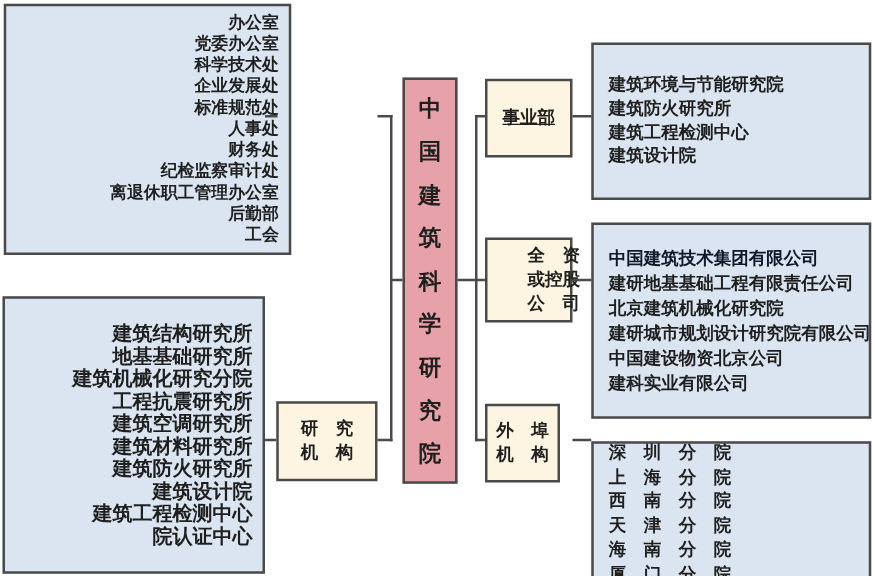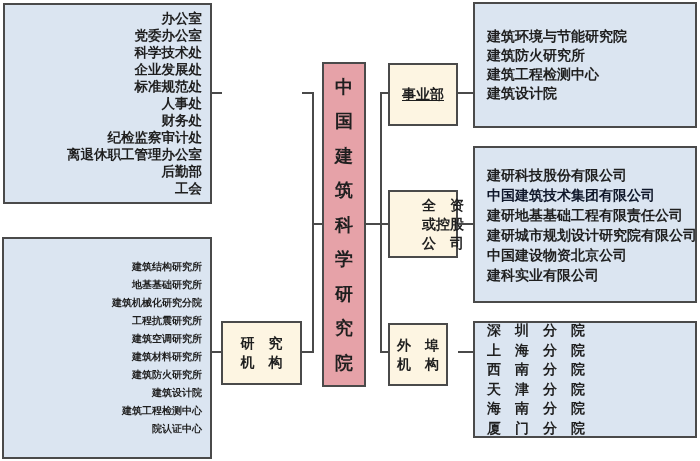--- a/index.html
+++ b/index.html
@@ -8,25 +8,25 @@
     font-family:"DejaVu Sans","Liberation Sans",sans-serif;
     font-weight:bold;color:#1f1f1f;overflow:hidden;
   }
   .box{position:absolute;border:2px solid #4a4a4a;box-sizing:border-box;}
   .blue{background:#dbe5f1;}
   .cream{background:#fdf5e2;}
   .pink{background:#e6a2a8;}
   .list{display:flex;flex-direction:column;justify-content:center;}
   .list .line{white-space:nowrap;}
   .align-right{align-items:flex-end;text-align:right;padding-right:8px;}
-  .align-left{align-items:flex-start;text-align:left;padding-left:12px;}
+  .align-left{align-items:flex-start;text-align:left;padding-left:12px;margin-top:32px;}
   .align-center{align-items:center;text-align:center;}
-  #box-left-top{left:3px;top:3px;width:209px;height:201px;font-size:13.5px;}
+  #box-left-top{left:3px;top:3px;width:230px;height:201px;font-size:13.5px;}
   #box-left-top .line{line-height:17px;}
-  #box-left-bottom{left:2px;top:237px;width:210px;height:222px;font-size:10px;}
+  #box-left-bottom{left:2px;top:237px;width:210px;height:222px;font-size:16px;}
   #box-left-bottom .line{line-height:18px;}
   #box-zhineng{left:222px;top:63px;width:80px;height:63px;font-size:14px;}
   #box-zhineng .line{line-height:19px;}
   #box-yanjiu{left:221px;top:321px;width:81px;height:64px;font-size:14px;}
   #box-yanjiu .line{line-height:19px;}
   #box-root{
     left:322px;top:62px;width:44px;height:325px;font-size:18px;
     display:flex;flex-direction:column;justify-content:space-evenly;align-items:center;
   }
   #box-shiye{left:388px;top:63px;width:70px;height:63px;font-size:14px;}
@@ -110,23 +110,23 @@
     </div>
 
   <div id="box-right-top" class="box blue list align-left">
       <div class="line">建筑环境与节能研究院</div>
       <div class="line">建筑防火研究所</div>
       <div class="line">建筑工程检测中心</div>
       <div class="line">建筑设计院</div>
     </div>
 
   <div id="box-right-mid" class="box blue list align-left">
-      <div class="line">建研科技股份有限公司</div>
       <div class="line" style="color: #0f172a; font-weight: bold;">中国建筑技术集团有限公司</div>
       <div class="line">建研地基基础工程有限责任公司</div>
+      <div class="line">北京建筑机械化研究院</div>
       <div class="line">建研城市规划设计研究院有限公司</div>
       <div class="line">中国建设物资北京公司</div>
       <div class="line">建科实业有限公司</div>
     </div>
 
   <div id="box-right-bottom" class="box blue list align-left">
       <div class="line">深　圳　分　院</div>
       <div class="line">上　海　分　院</div>
       <div class="line">西　南　分　院</div>
       <div class="line">天　津　分　院</div>

